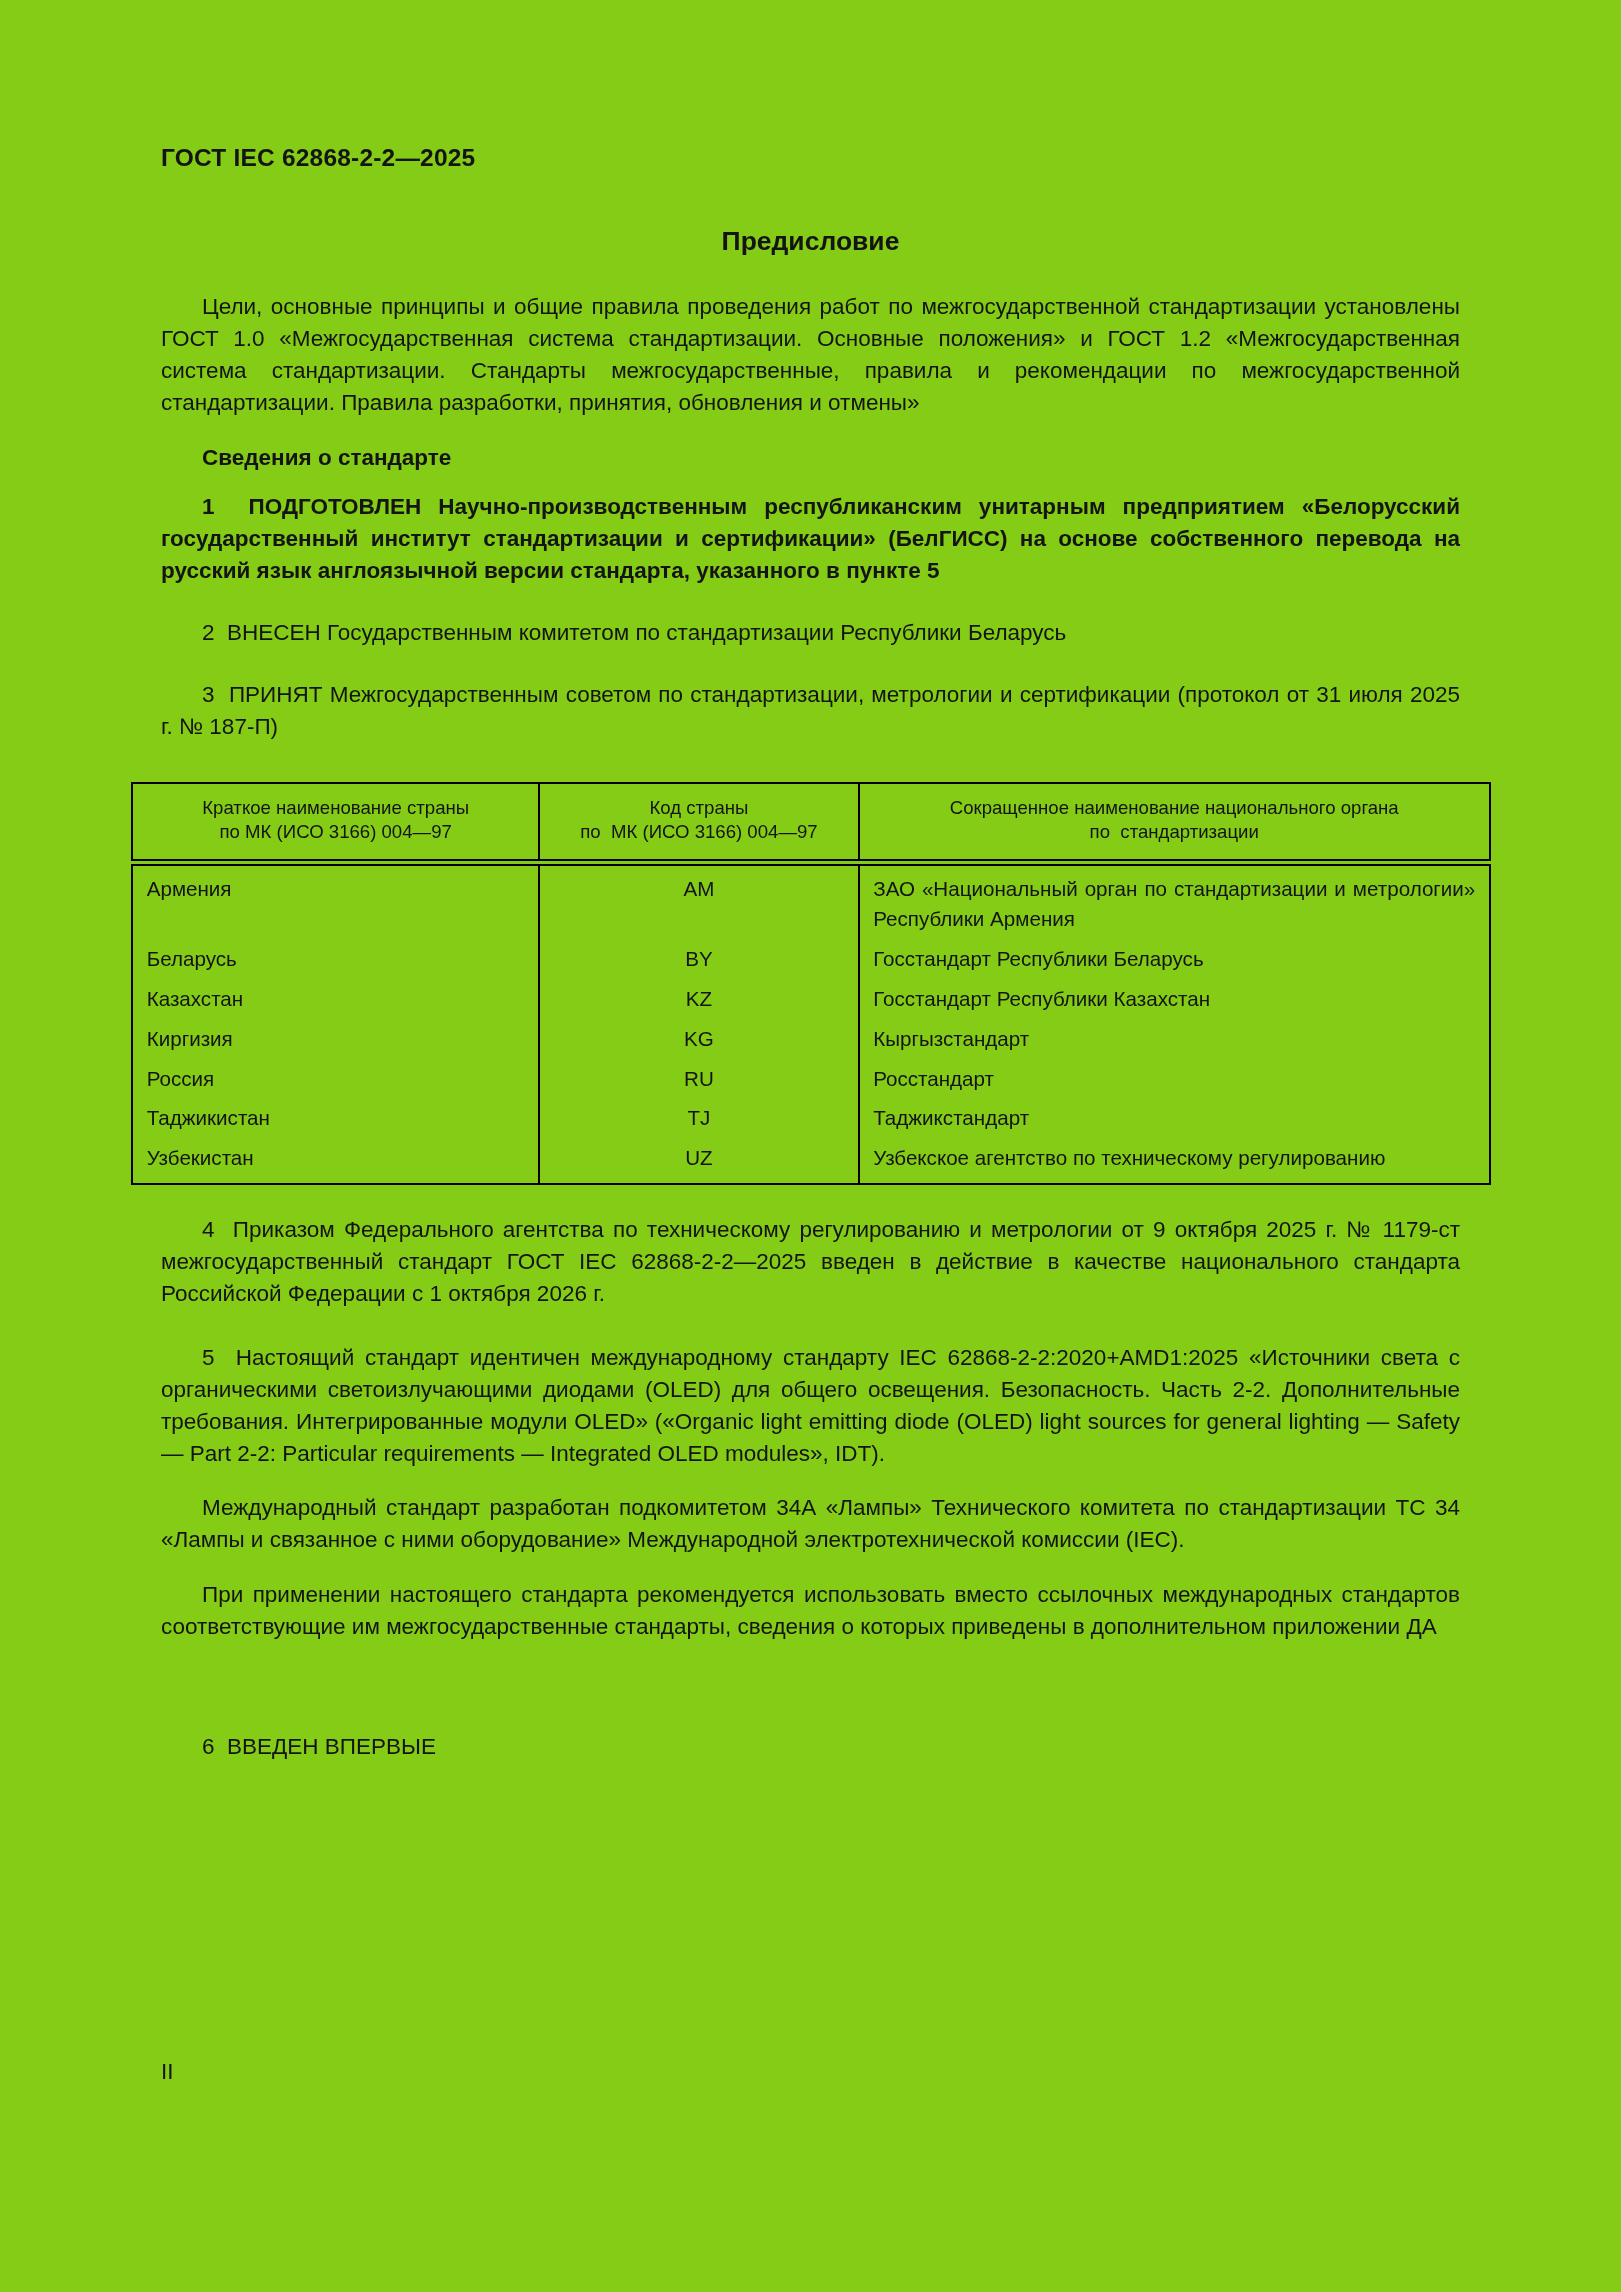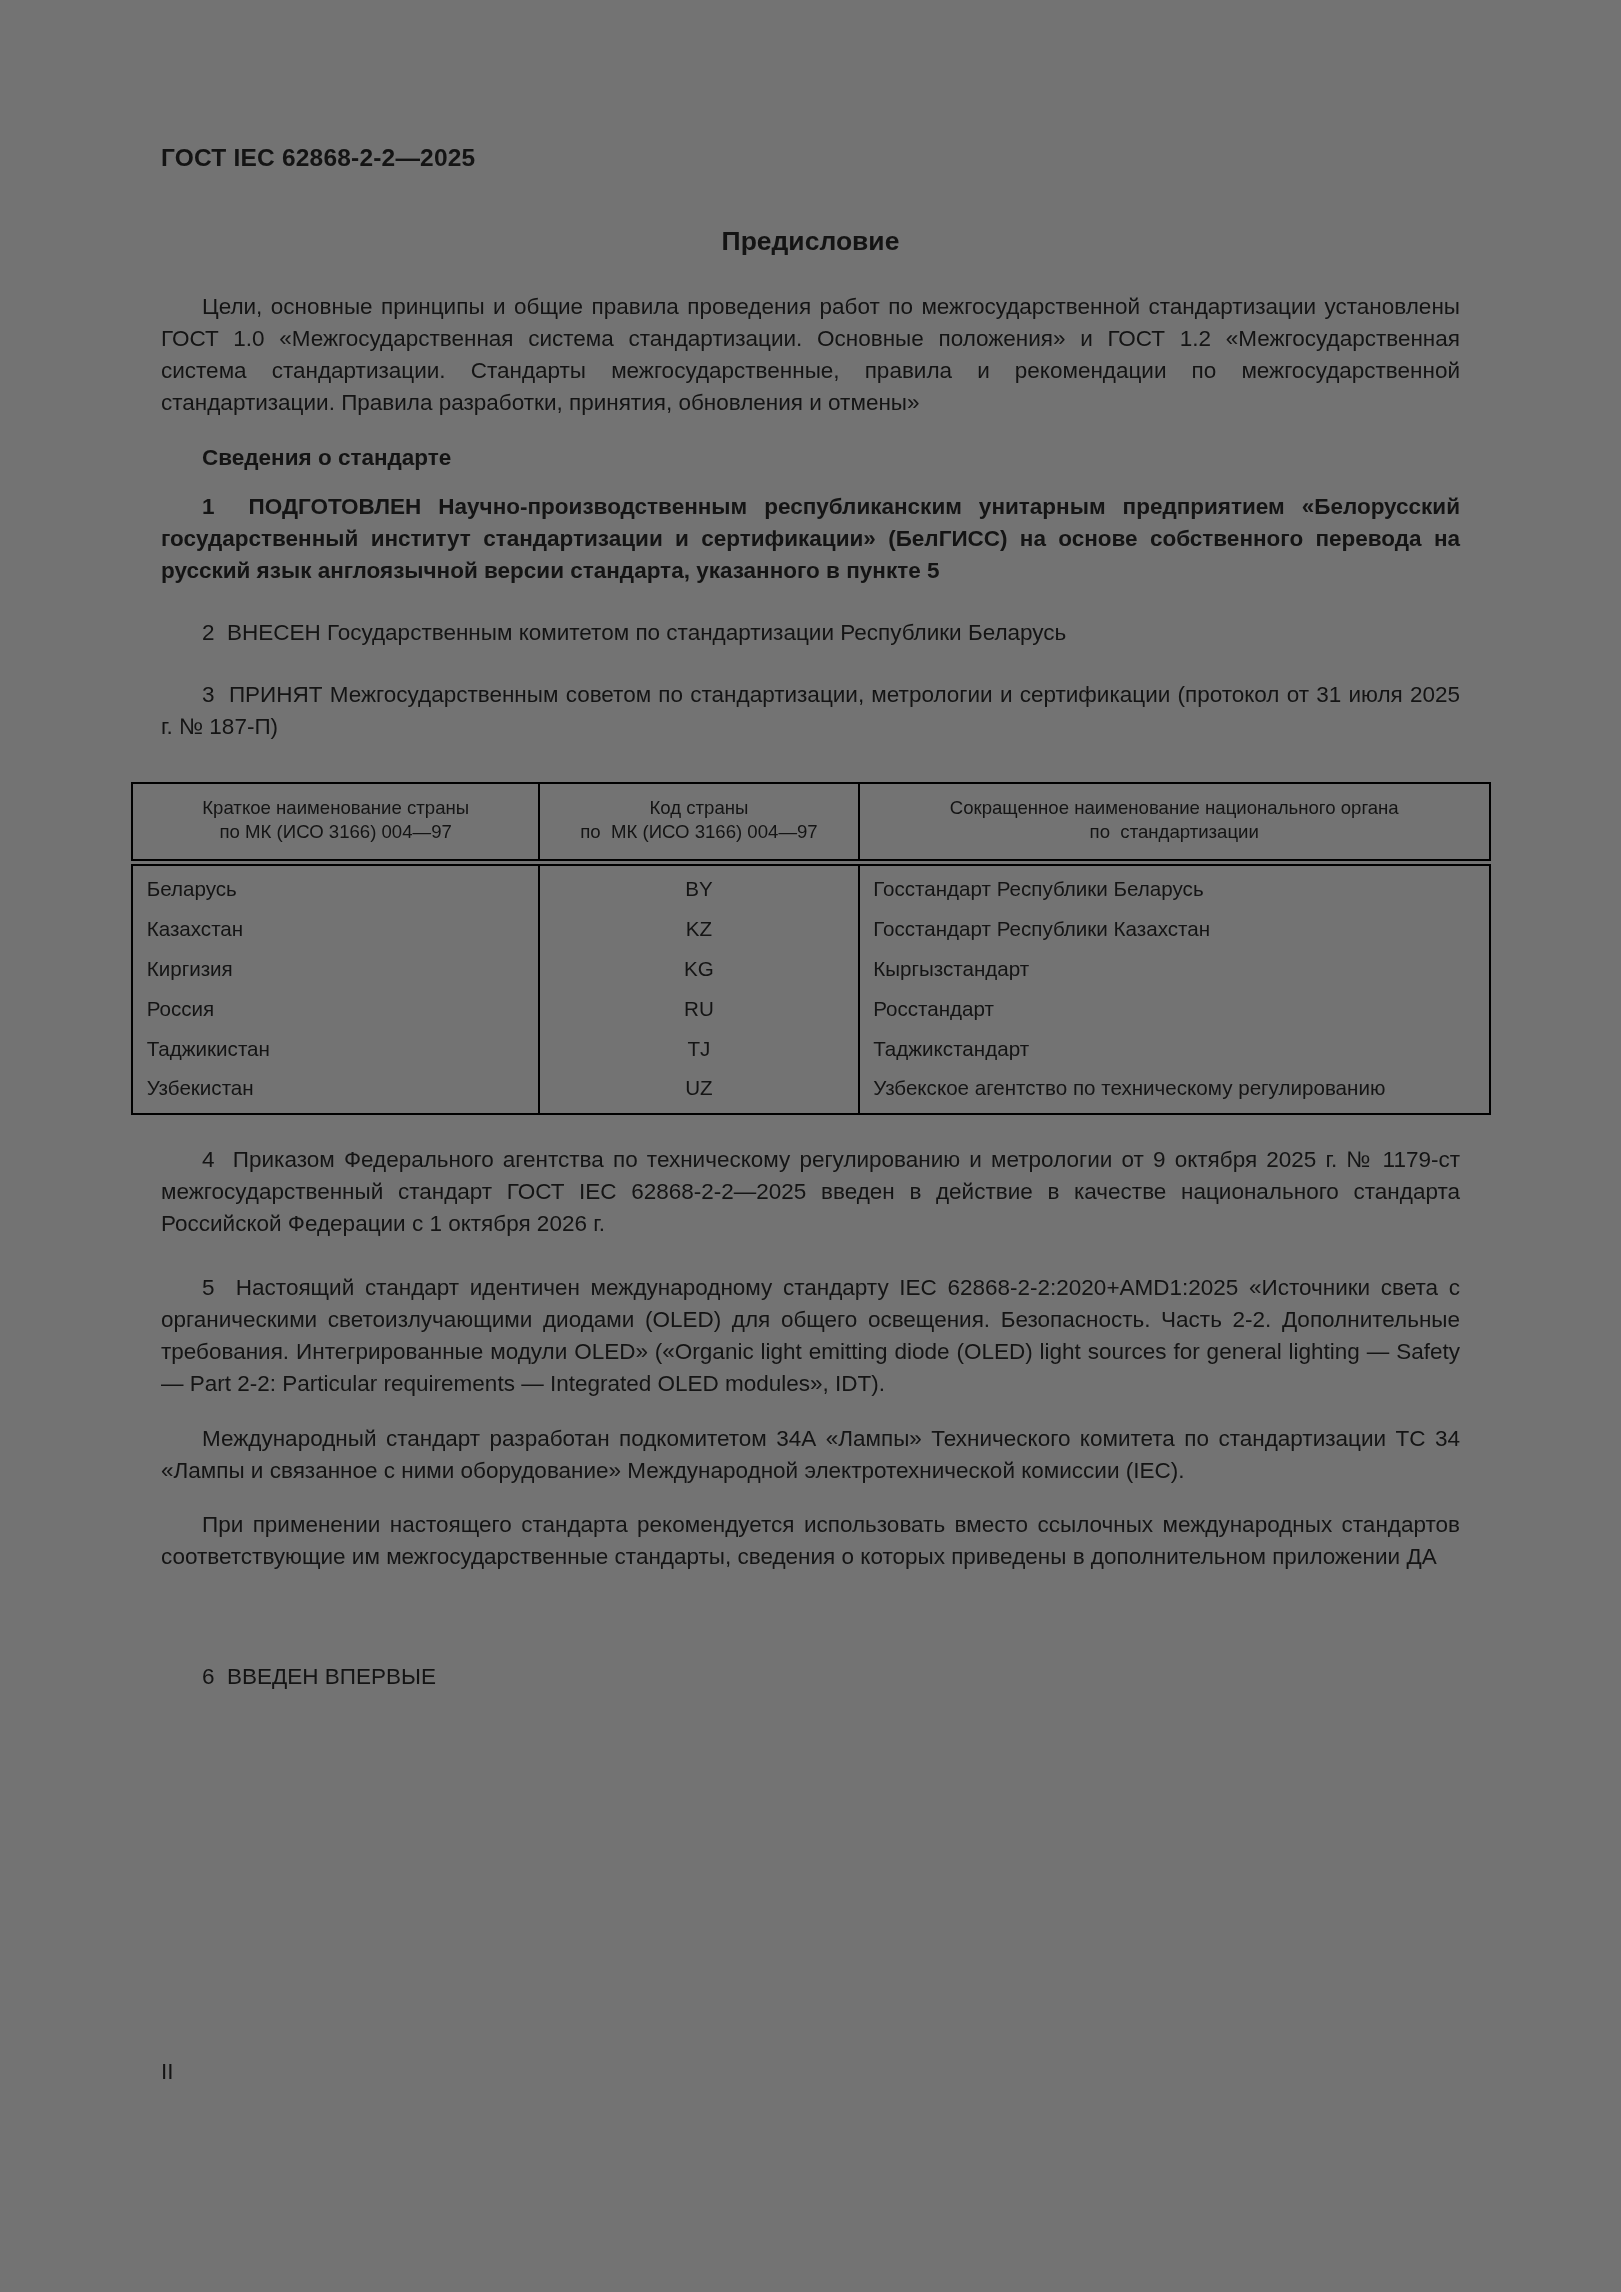--- a/index.html
+++ b/index.html
@@ -4,21 +4,21 @@
 <style>
   html, body {
     margin: 0;
     padding: 0;
     background: #ffffff;
   }
   .page {
     position: relative;
     width: 1621px;
     height: 2293px;
-    background: #737373;
+    background: #84cc16;
     color: #141414;
     font-family: "Liberation Sans", "DejaVu Sans", sans-serif;
     box-sizing: border-box;
     padding: 143px 161px 0 161px;
     overflow: hidden;
   }
   .doc-number {
     font-size: 24.5px;
     font-weight: bold;
     line-height: 29px;
@@ -132,20 +132,25 @@
         <th>Краткое наименование страны
 по МК (ИСО 3166) 004—97</th>
         <th>Код страны
 по&nbsp; МК (ИСО 3166) 004—97</th>
         <th>Сокращенное наименование национального органа
 по&nbsp; стандартизации</th>
       </tr>
     </thead>
     <tbody>
       <tr>
+        <td class="cell-country">Армения</td>
+        <td class="cell-code">AM</td>
+        <td class="cell-org">ЗАО «Национальный орган по стандартизации и метрологии» Республики Армения</td>
+      </tr>
+      <tr>
         <td class="cell-country">Беларусь</td>
         <td class="cell-code">BY</td>
         <td class="cell-org">Госстандарт Республики Беларусь</td>
       </tr>
       <tr>
         <td class="cell-country">Казахстан</td>
         <td class="cell-code">KZ</td>
         <td class="cell-org">Госстандарт Республики Казахстан</td>
       </tr>
       <tr>

